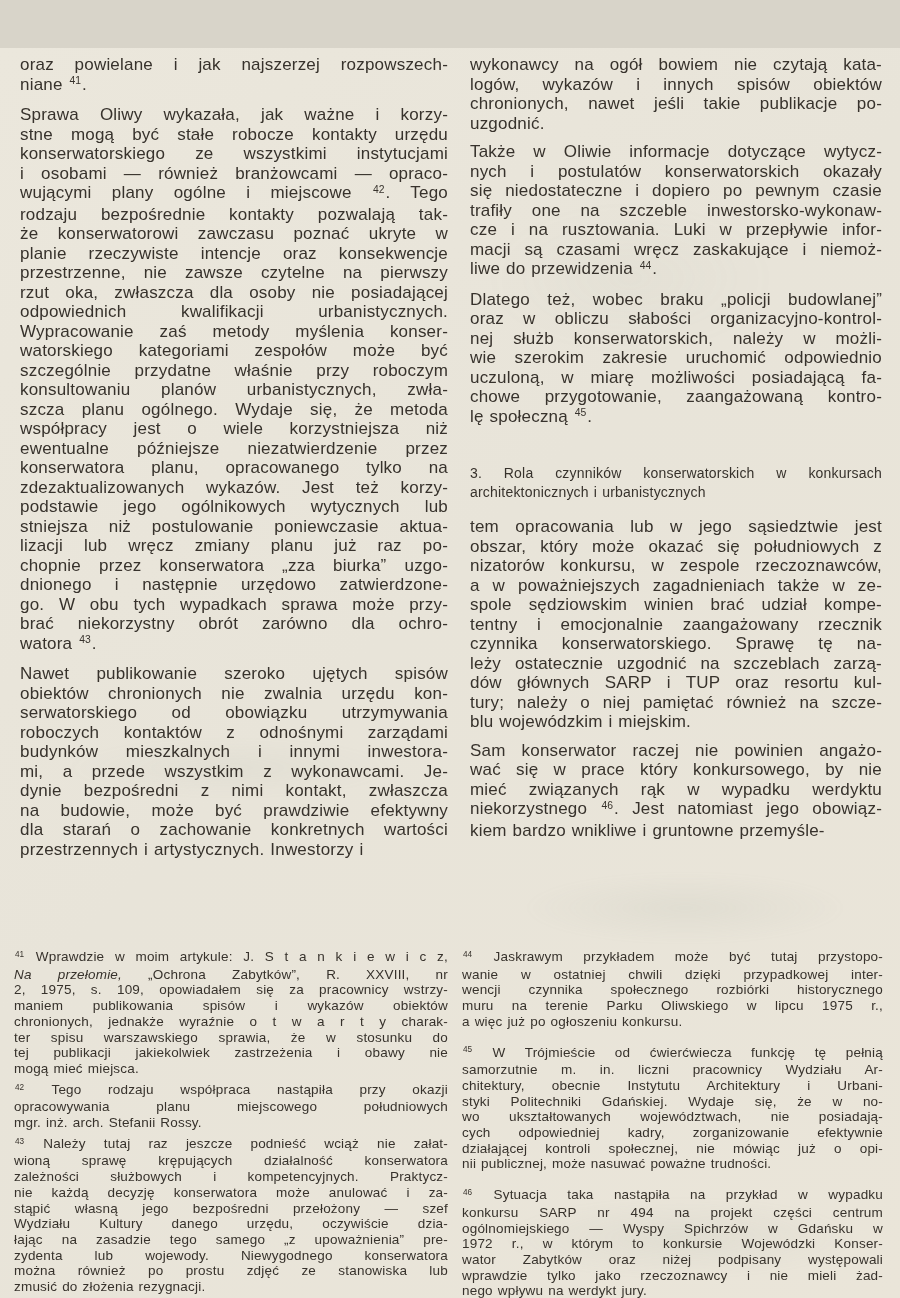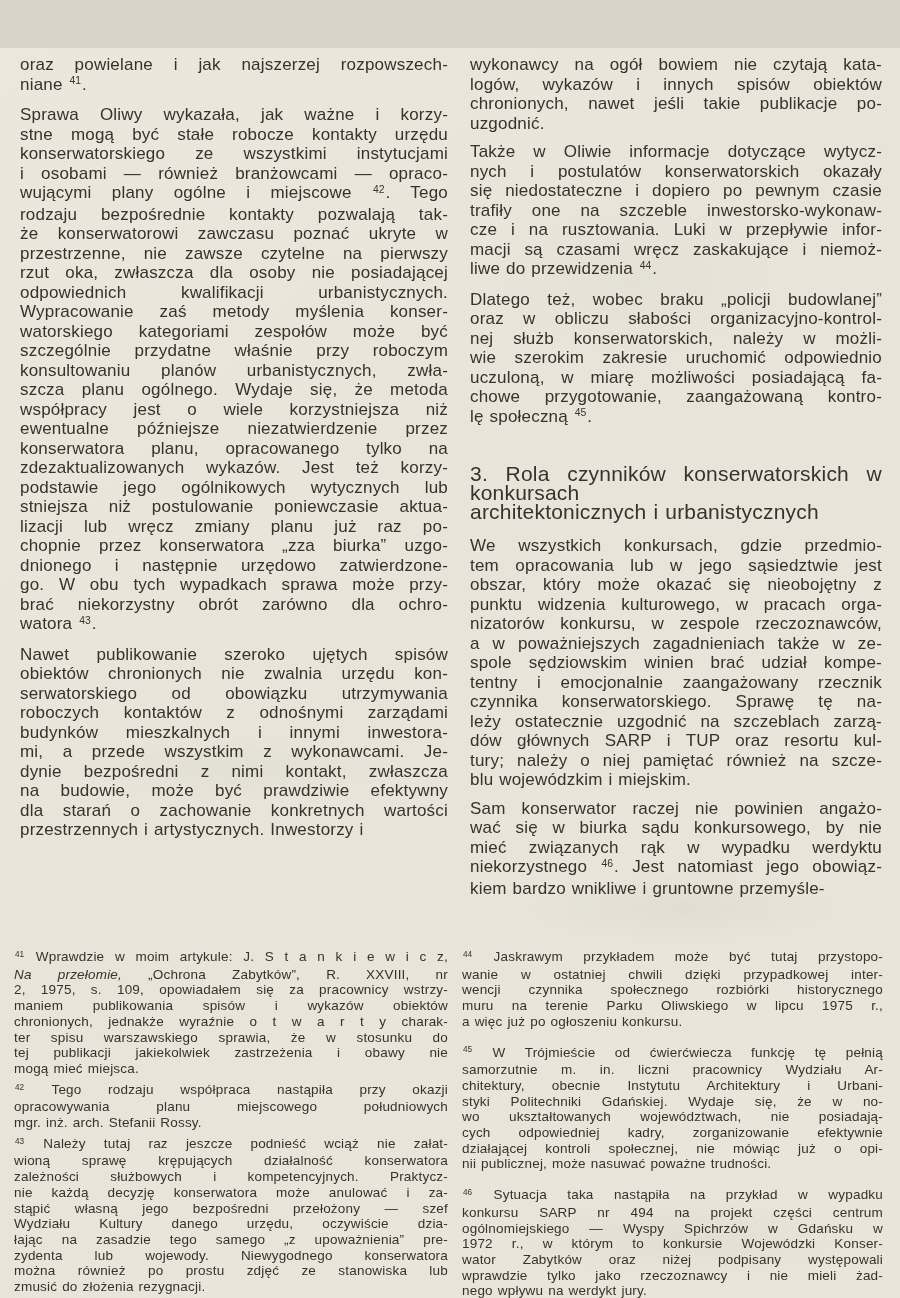--- a/index.html
+++ b/index.html
@@ -21,21 +21,21 @@
   .line{
     text-align:justify;
     text-align-last:justify;
     letter-spacing:0.2px;
     word-spacing:1px;
   }
   .line.last{text-align-last:left;}
   .body-left .line,.body-right .line{font-size:17px;line-height:19.5px;}
   sup{font-size:61%;vertical-align:baseline;position:relative;top:-0.5em;letter-spacing:0;padding:0 1px;}
   .heading{margin-top:36px;margin-bottom:15px;}
-  .heading .line{font-size:21px;line-height:19px;}
+  .heading .line{font-size:14px;line-height:19px;}
   .footnote .line{font-size:13.5px;line-height:15.7px;}
   .foot-left .footnote{margin-bottom:5px;}
   .foot-right .footnote{margin-bottom:15px;}
   .page-num{position:absolute;left:10px;top:1253px;font-size:15px;letter-spacing:1px;}
   
   .ghost{position:absolute;filter:blur(4px);opacity:.5;pointer-events:none;
     background:radial-gradient(ellipse at center, rgba(150,160,148,.22), rgba(150,160,148,0) 70%);}
   .g1{left:520px;top:825px;width:330px;height:70px;}
   .g2{left:500px;top:1150px;width:360px;height:80px;}
   .g3{left:60px;top:690px;width:340px;height:60px;opacity:.35;}
@@ -56,20 +56,21 @@
         <div class="line last">niane <sup>41</sup>.</div>
       </div>
       <div class="para">
         <div class="line">Sprawa Oliwy wykazała, jak ważne i korzy-</div>
         <div class="line">stne mogą być stałe robocze kontakty urzędu</div>
         <div class="line">konserwatorskiego ze wszystkimi instytucjami</div>
         <div class="line">i osobami — również branżowcami — opraco-</div>
         <div class="line">wującymi plany ogólne i miejscowe <sup>42</sup>. Tego</div>
         <div class="line">rodzaju bezpośrednie kontakty pozwalają tak-</div>
         <div class="line">że konserwatorowi zawczasu poznać ukryte w</div>
+        <div class="line">planie rzeczywiste intencje oraz konsekwencje</div>
         <div class="line">przestrzenne, nie zawsze czytelne na pierwszy</div>
         <div class="line">rzut oka, zwłaszcza dla osoby nie posiadającej</div>
         <div class="line">odpowiednich kwalifikacji urbanistycznych.</div>
         <div class="line">Wypracowanie zaś metody myślenia konser-</div>
         <div class="line">watorskiego kategoriami zespołów może być</div>
         <div class="line">szczególnie przydatne właśnie przy roboczym</div>
         <div class="line">konsultowaniu planów urbanistycznych, zwła-</div>
         <div class="line">szcza planu ogólnego. Wydaje się, że metoda</div>
         <div class="line">współpracy jest o wiele korzystniejsza niż</div>
         <div class="line">ewentualne późniejsze niezatwierdzenie przez</div>
@@ -120,37 +121,35 @@
         <div class="line">wie szerokim zakresie uruchomić odpowiednio</div>
         <div class="line">uczuloną, w miarę możliwości posiadającą fa-</div>
         <div class="line">chowe przygotowanie, zaangażowaną kontro-</div>
         <div class="line last">lę społeczną <sup>45</sup>.</div>
       </div>
       <div class="para heading">
         <div class="line">3. Rola czynników konserwatorskich w konkursach</div>
         <div class="line last">architektonicznych i urbanistycznych</div>
       </div>
       <div class="para">
-        <div class="line">We wszystkich konkursach, gdzie przedmio-</div>
         <div class="line">tem opracowania lub w jego sąsiedztwie jest</div>
-        <div class="line">obszar, który może okazać się nieobojętny z</div>
-        <div class="line">punktu widzenia kulturowego, w pracach orga-</div>
+        <div class="line">obszar, który może okazać się południowych z</div>
         <div class="line">nizatorów konkursu, w zespole rzeczoznawców,</div>
         <div class="line">a w poważniejszych zagadnieniach także w ze-</div>
         <div class="line">spole sędziowskim winien brać udział kompe-</div>
         <div class="line">tentny i emocjonalnie zaangażowany rzecznik</div>
         <div class="line">czynnika konserwatorskiego. Sprawę tę na-</div>
         <div class="line">leży ostatecznie uzgodnić na szczeblach zarzą-</div>
         <div class="line">dów głównych SARP i TUP oraz resortu kul-</div>
         <div class="line">tury; należy o niej pamiętać również na szcze-</div>
         <div class="line last">blu wojewódzkim i miejskim.</div>
       </div>
       <div class="para">
         <div class="line">Sam konserwator raczej nie powinien angażo-</div>
-        <div class="line">wać się w biurka sądu konkursowego, by nie</div>
+        <div class="line">wać się w prace który konkursowego, by nie</div>
         <div class="line">mieć związanych rąk w wypadku werdyktu</div>
         <div class="line">niekorzystnego <sup>46</sup>. Jest natomiast jego obowiąz-</div>
         <div class="line last">kiem bardzo wnikliwe i gruntowne przemyśle-</div>
       </div>
     </section>
   <section class="col foot-left" id="left-foot">
       <div class="footnote">
         <div class="line"><sup>41</sup> Wprawdzie w moim artykule: J. S t a n k i e w i c z,</div>
         <div class="line"><i>Na przełomie,</i> „Ochrona Zabytków”, R. XXVIII, nr</div>
         <div class="line">2, 1975, s. 109, opowiadałem się za pracownicy wstrzy-</div>

